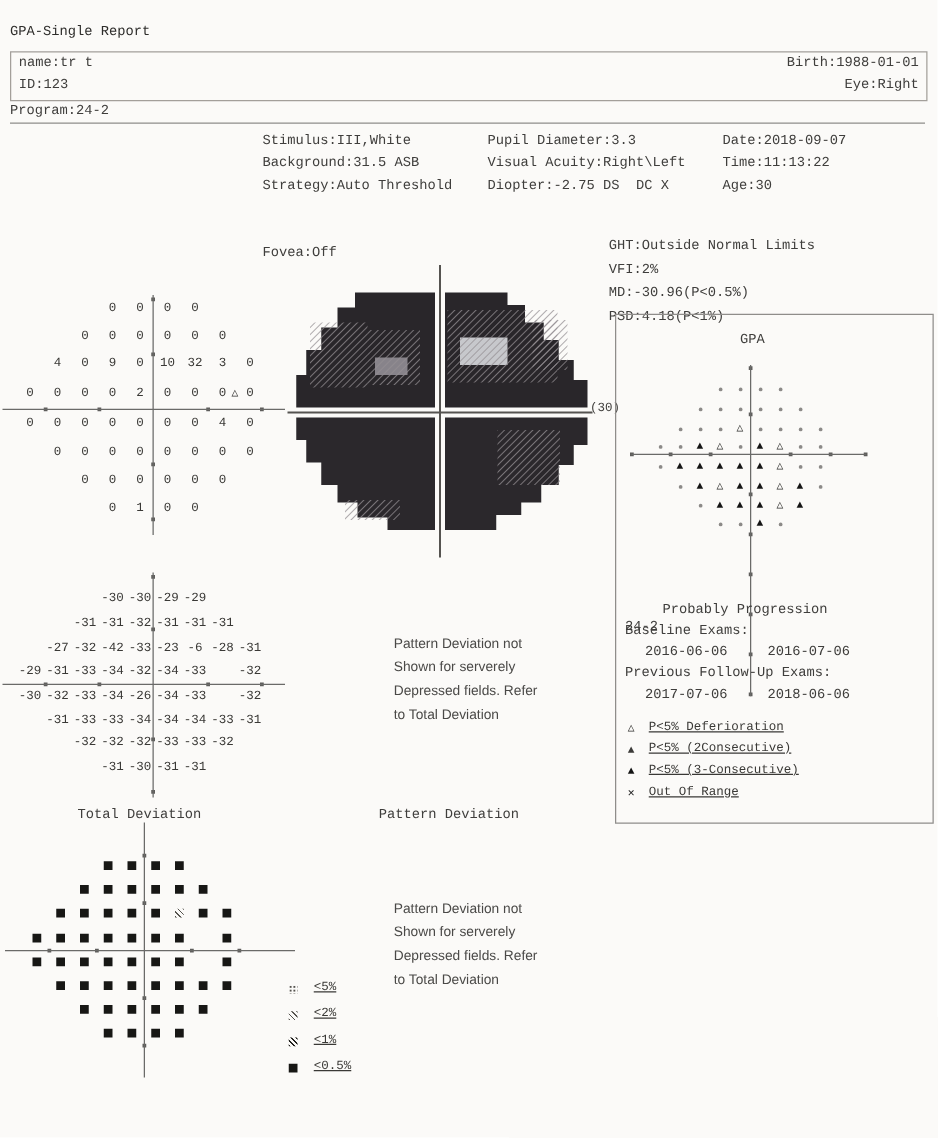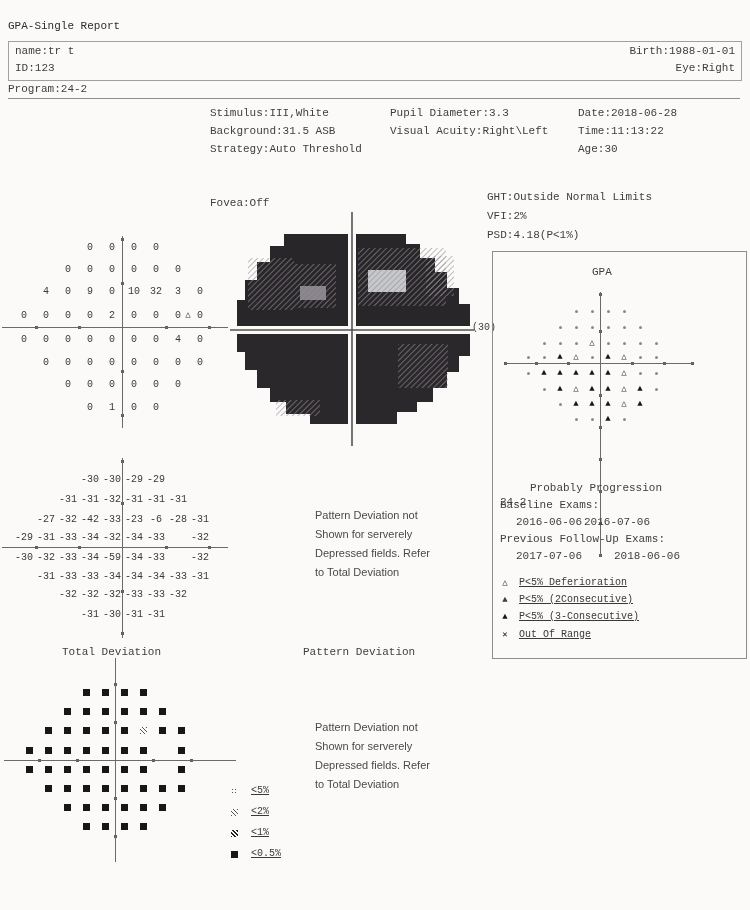--- a/index.html
+++ b/index.html
@@ -46,30 +46,32 @@
       <div class="pline">Stimulus:III,White</div>
       <div class="pline">Background:31.5 ASB</div>
       <div class="pline">Strategy:Auto Threshold</div>
       <div class="pline">&nbsp;</div>
       <div class="pline">&nbsp;</div>
       <div class="pline">Fovea:Off</div>
     </div>
   <div class="abs" id="col3" style="left:390px;top:104px;">
       <div class="pline">Pupil Diameter:3.3</div>
       <div class="pline">Visual Acuity:Right\Left</div>
+      <div class="pline">Diopter:-2.75 DS  DC X</div>
     </div>
   <div class="abs" id="col4" style="left:578px;top:104px;">
-      <div class="pline">Date:2018-06-28</div>
+      <div class="pline">Date:2018-09-07</div>
       <div class="pline">Time:11:13:22</div>
       <div class="pline">Age:30</div>
     </div>
 
   <div class="abs" id="ght" style="left:487px;top:188px;">
       <div class="gline">GHT:Outside Normal Limits</div>
       <div class="gline">VFI:2%</div>
+      <div class="gline">MD:-30.96(P&lt;0.5%)</div>
       <div class="gline">PSD:4.18(P&lt;1%)</div>
     </div>
 
   <div class="abs" id="thr-grid" style="left:0;top:0;width:750px;height:910px;pointer-events:none;">
       <span class="gnum" style="left: 79px; top: 242px;">0</span>
       <span class="gnum" style="left: 101px; top: 242px;">0</span>
       <span class="gnum" style="left: 123px; top: 242px;">0</span>
       <span class="gnum" style="left: 145px; top: 242px;">0</span>
       <span class="gnum" style="left: 57px; top: 264px;">0</span>
       <span class="gnum" style="left: 79px; top: 264px;">0</span>
@@ -181,21 +183,21 @@
       <span class="gnum" style="left: 57px; top: 532px;">-33</span>
       <span class="gnum" style="left: 79px; top: 532px;">-34</span>
       <span class="gnum" style="left: 101px; top: 532px;">-32</span>
       <span class="gnum" style="left: 123px; top: 532px;">-34</span>
       <span class="gnum" style="left: 145px; top: 532px;">-33</span>
       <span class="gnum" style="left: 189px; top: 532px;">-32</span>
       <span class="gnum" style="left: 13px; top: 552px;">-30</span>
       <span class="gnum" style="left: 35px; top: 552px;">-32</span>
       <span class="gnum" style="left: 57px; top: 552px;">-33</span>
       <span class="gnum" style="left: 79px; top: 552px;">-34</span>
-      <span class="gnum" style="left: 101px; top: 552px;">-59</span>
+      <span class="gnum" style="left: 101px; top: 552px;">-26</span>
       <span class="gnum" style="left: 123px; top: 552px;">-34</span>
       <span class="gnum" style="left: 145px; top: 552px;">-33</span>
       <span class="gnum" style="left: 189px; top: 552px;">-32</span>
       <span class="gnum" style="left: 35px; top: 571px;">-31</span>
       <span class="gnum" style="left: 57px; top: 571px;">-33</span>
       <span class="gnum" style="left: 79px; top: 571px;">-33</span>
       <span class="gnum" style="left: 101px; top: 571px;">-34</span>
       <span class="gnum" style="left: 123px; top: 571px;">-34</span>
       <span class="gnum" style="left: 145px; top: 571px;">-34</span>
       <span class="gnum" style="left: 167px; top: 571px;">-33</span>
@@ -385,21 +387,21 @@
       <span class="tick" style="left: 598.5px; top: 489.5px;"></span>
       <span class="tick" style="left: 598.5px; top: 521.5px;"></span>
       <span class="tick" style="left: 598.5px; top: 553.5px;"></span>
     </div>
   <div class="vline axis" style="left:600px;top:292px;height:265px;"></div>
   <div class="hline axis" style="left:505px;top:363px;width:188px;"></div>
   <div class="txt" style="left:500px;top:465px;margin-top:31px;">24-2</div>
   <div class="txt" style="left:530px;top:482px;">Probably Progression</div>
   <div class="txt" style="left:500px;top:499px;">Baseline Exams:</div>
   <span class="txt" style="left:516px;top:516px;">2016-06-06</span>
-  <span class="txt" style="left:584px;top:516px;">2016-07-06</span>
+  <span class="txt" style="left:614px;top:516px;">2016-07-06</span>
   <div class="txt" style="left:500px;top:533px;">Previous Follow-Up Exams:</div>
   <span class="txt" style="left:516px;top:550px;">2017-07-06</span>
   <span class="txt" style="left:614px;top:550px;">2018-06-06</span>
   <div class="abs" id="gpa-legend" style="left:0;top:0;">
       <span class="tri" style="left: 499px; top: 578.5px;">△</span>
       <span class="leglabel" style="left: 519px; top: 577px;">P&lt;5% Deferioration</span>
       <span class="tri trih" style="left: 499px; top: 595.5px;">▲</span>
       <span class="leglabel" style="left: 519px; top: 594px;">P&lt;5% (2Consecutive)</span>
       <span class="tri trif" style="left: 499px; top: 612.5px;">▲</span>
       <span class="leglabel" style="left: 519px; top: 611px;">P&lt;5% (3-Consecutive)</span>

